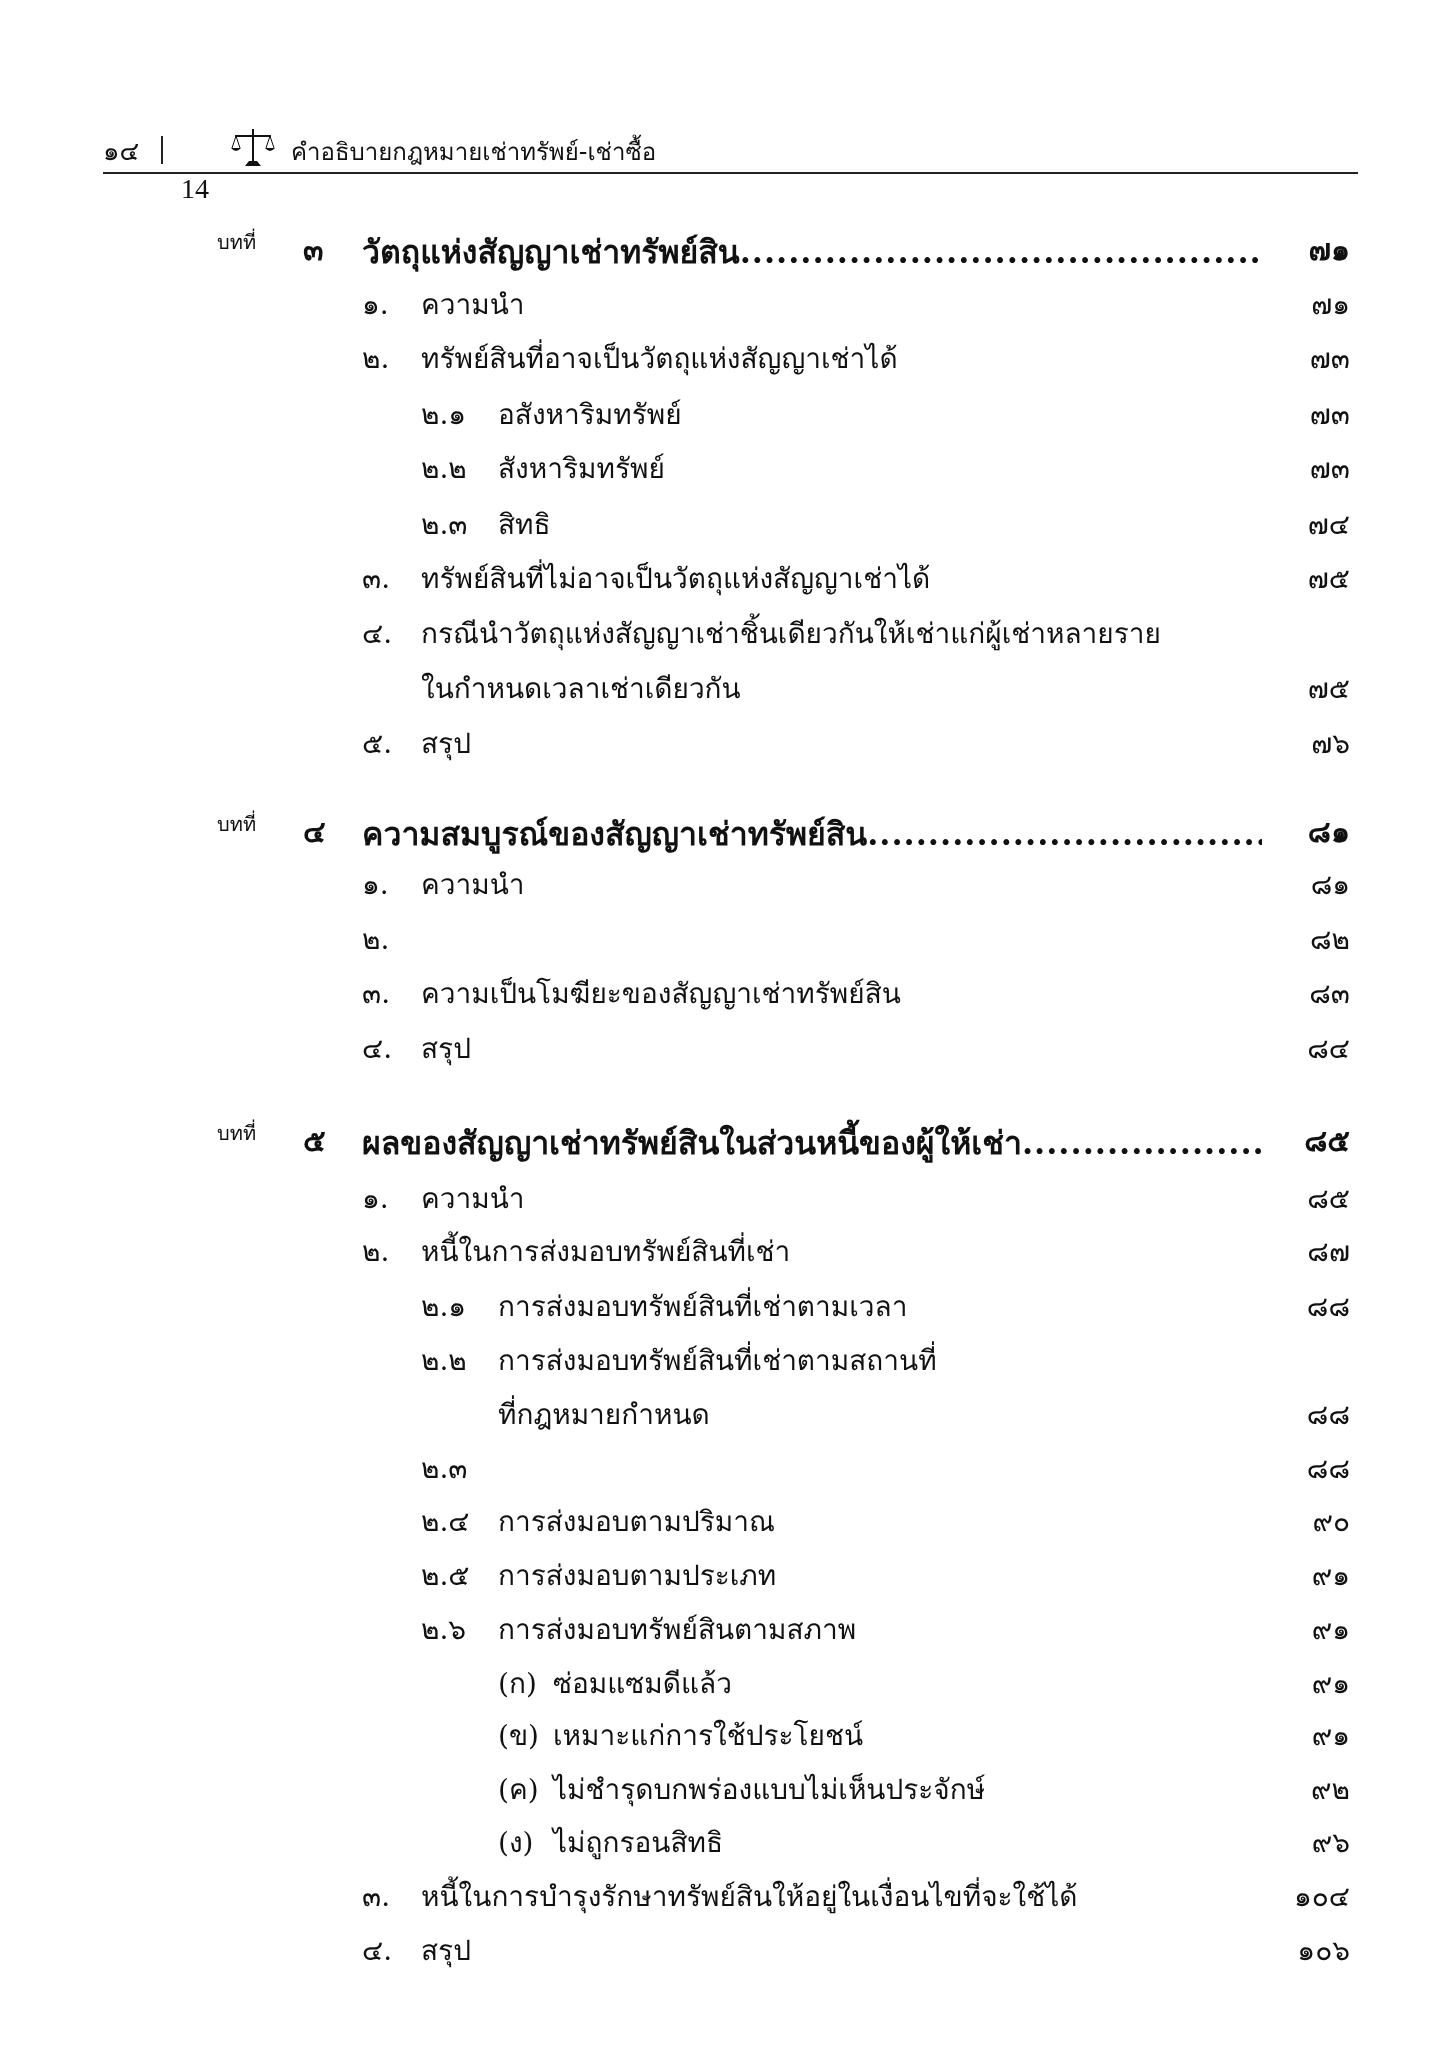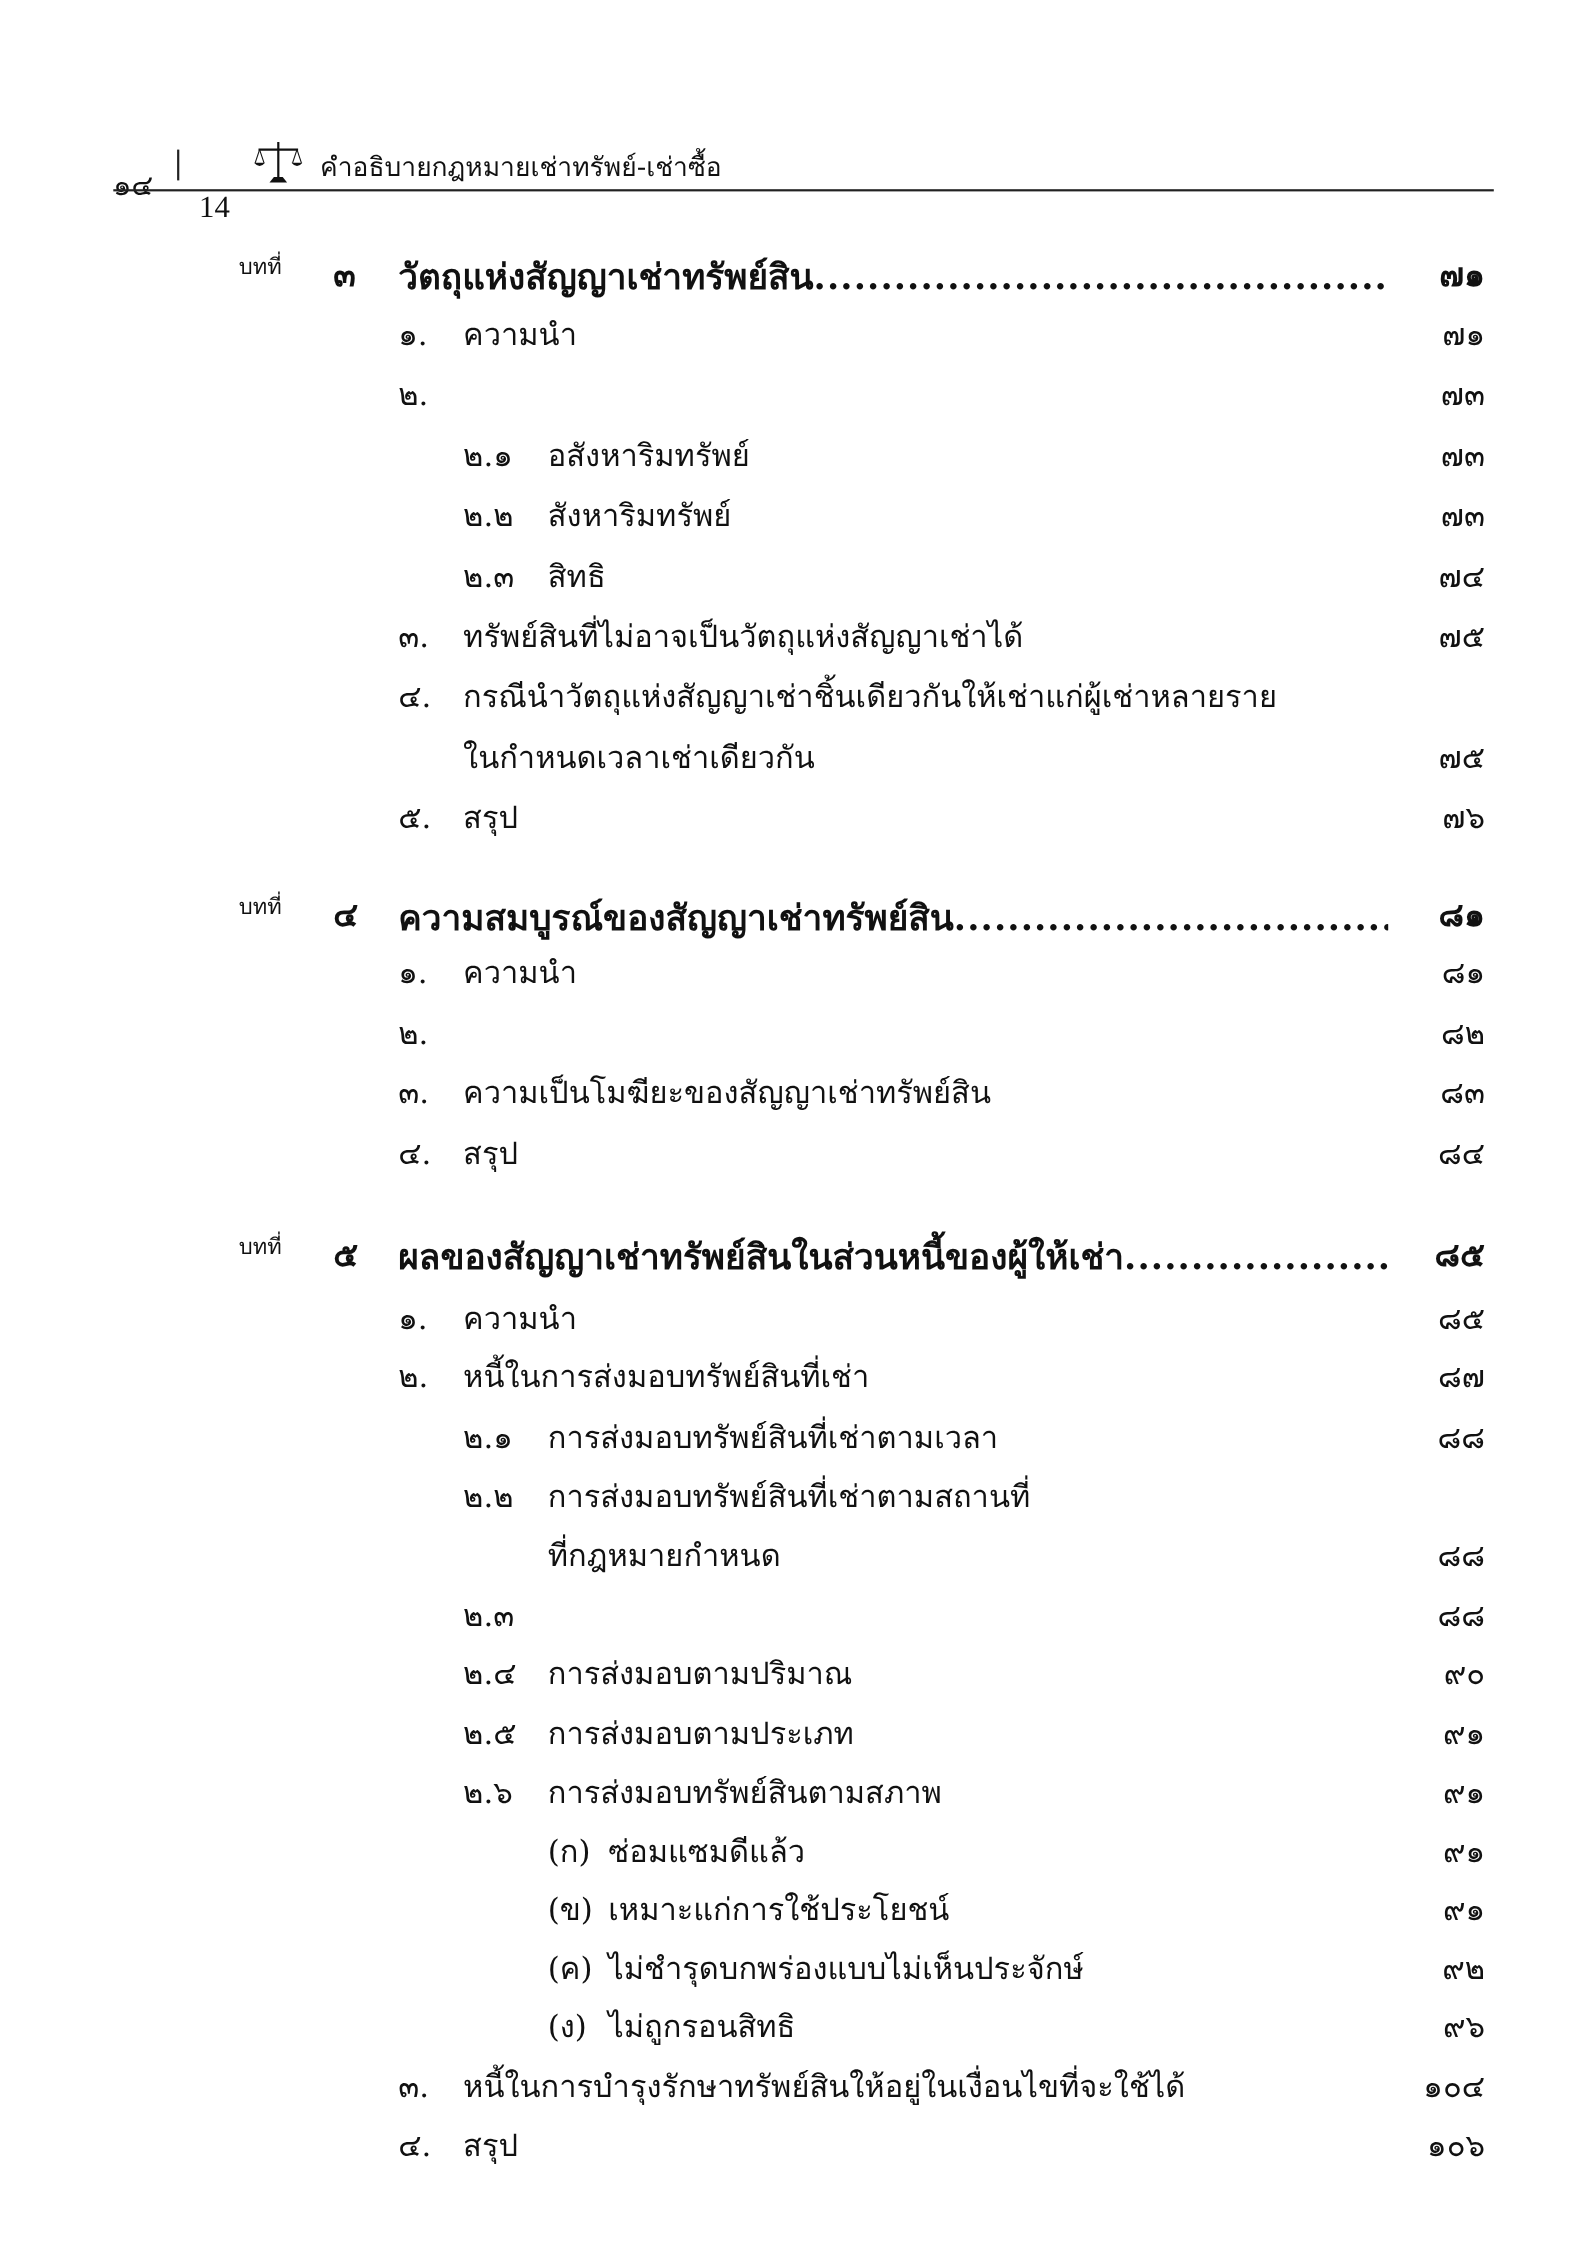--- a/index.html
+++ b/index.html
@@ -1,19 +1,19 @@
 <!DOCTYPE html>
 <html><head>
 <meta charset="utf-8">
 <style>
   html, body { margin:0; padding:0; background:#ffffff; }
   body { width:1448px; height:2048px; position:relative; overflow:hidden;
          font-family:"DejaVu Serif","Liberation Serif",serif; color:#111; }
   .page-header { position:absolute; left:103px; top:128px; width:1255px; height:44px; }
-  .hdr-num { position:absolute; top:19px; font-size:26px; }
+  .hdr-num { position:absolute; top:2px; font-size:26px; }
   .hdr-thai { left:0; }
   .hdr-bar { position:absolute; left:58px; top:8px; width:2px; height:28px; background:#222; }
   .hdr-arabic { left:78px; font-family:"Liberation Serif",serif; font-size:28px; top:4px;margin-top:41px; }
   .hdr-scale { position:absolute; left:128px; top:0; width:44px; height:40px; }
   .hdr-title { position:absolute; left:188px; top:4px; font-size:24px; font-family:"DejaVu Sans",sans-serif; font-weight:normal; }
   .hdr-rule { position:absolute; left:103px; top:172px; width:1255px; height:2px; background:#222; }
 
   .row { position:absolute; left:0; width:1448px; height:50px; }
   .row span { position:absolute; white-space:nowrap; top:6px; }
   .ch-label { left:217px; font-weight:normal; font-size:20px; }
@@ -57,20 +57,21 @@
   <span class="ch-title"><span style="position:static">วัตถุแห่งสัญญาเช่าทรัพย์สิน</span><span class="dots">...................................................</span></span>
   <span class="ch-page">๗๑</span>
 </div>
 <div class="row" style="top:276px">
   <span class="lvl1-num">๑.</span>
   <span class="lvl1-text">ความนำ</span>
   <span class="page">๗๑</span>
 </div>
 <div class="row" style="top:330px">
   <span class="lvl1-num">๒.</span>
+  <span class="lvl1-text">ทรัพย์สินที่อาจเป็นวัตถุแห่งสัญญาเช่าได้</span>
   <span class="page">๗๓</span>
 </div>
 <div class="row" style="top:386px">
   <span class="lvl2-num">๒.๑</span>
   <span class="lvl2-text">อสังหาริมทรัพย์</span>
   <span class="page">๗๓</span>
 </div>
 <div class="row" style="top:440px">
   <span class="lvl2-num">๒.๒</span>
   <span class="lvl2-text">สังหาริมทรัพย์</span>

